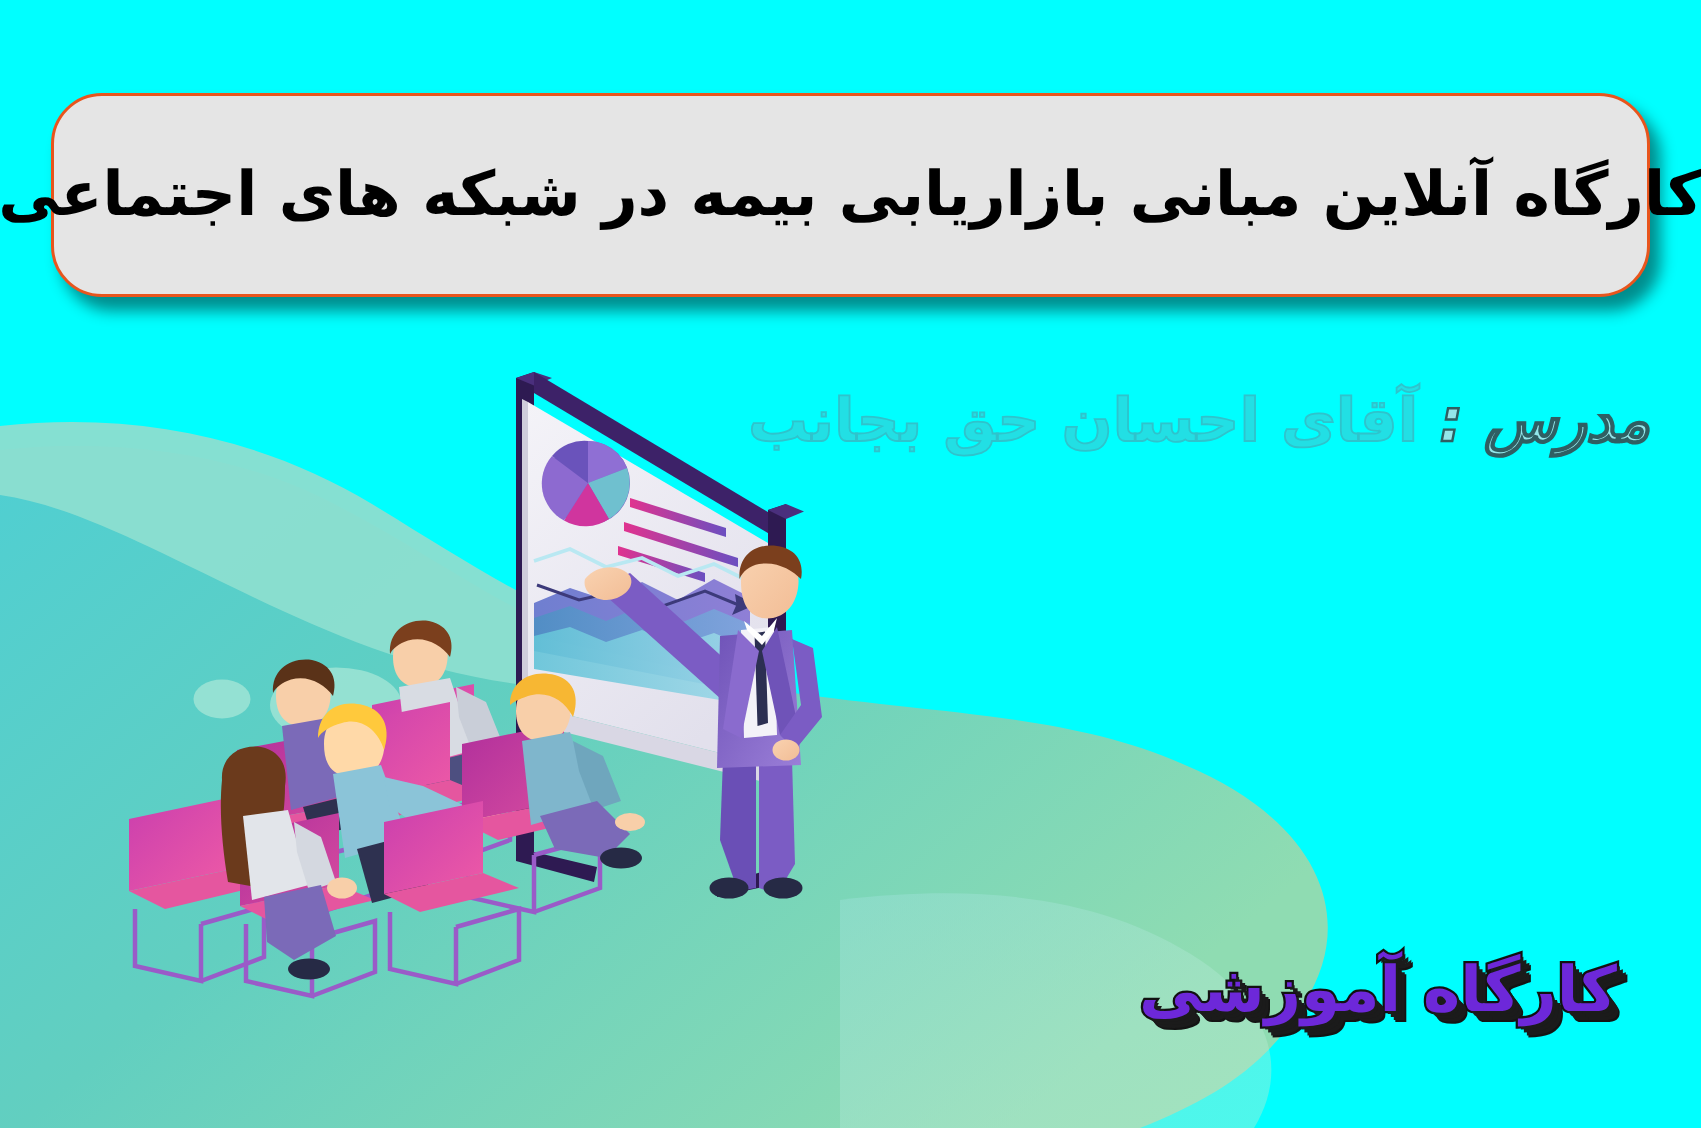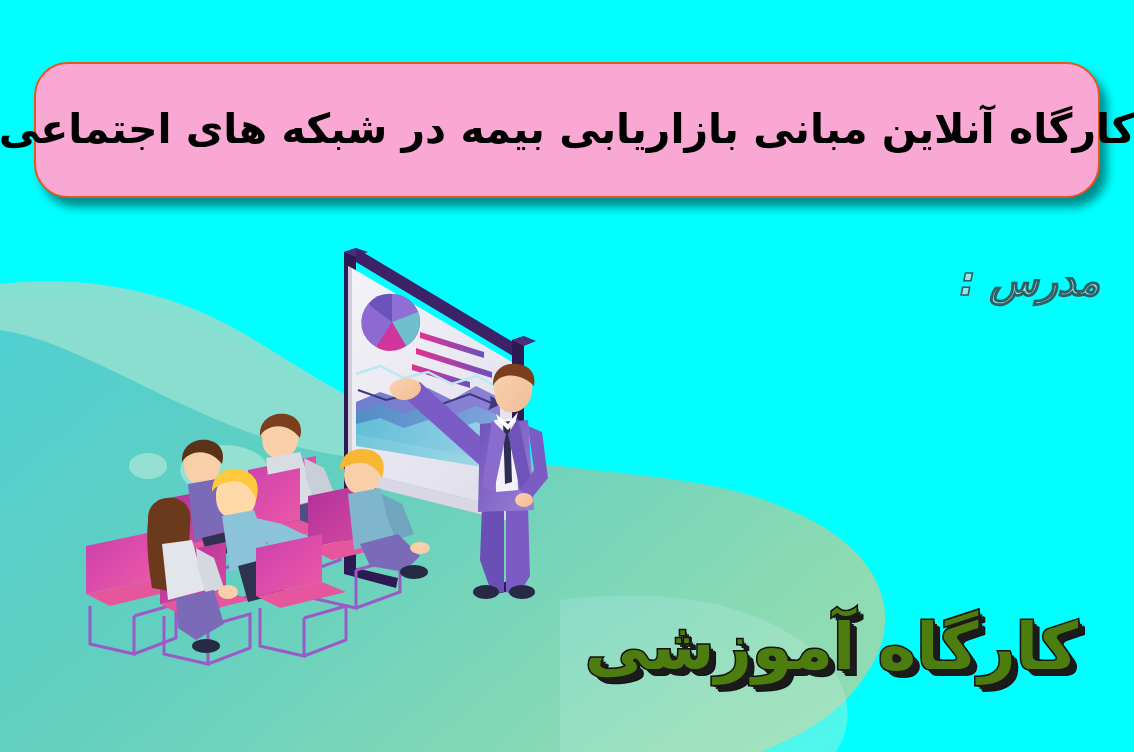--- a/index.html
+++ b/index.html
@@ -20,21 +20,21 @@
     position:absolute; left:0; top:0;
     width:1134px; height:752px;
     pointer-events:none;
   }
 
   
   .title-box {
     position:absolute;
     left:34px; top:62px;
     width:1066px; height:136px;
-    background:#f9a8d4;
+    background:#e5e5e5;
     border:2px solid #e8551d;
     border-radius:34px;
     box-shadow: 7px 9px 10px rgba(0,0,0,0.45);
     display:flex;
     align-items:center;
     justify-content:center;
     padding:0 26px;
   }
   .title-text {
     direction:rtl;
@@ -69,23 +69,23 @@
   .instructor-name {
     color:#22dfe4;
     -webkit-text-stroke:1.2px #2fc3cc;
   }
 
   
   .bottom-headline {
     position:absolute;
     right:56px; bottom:68px;
     direction:rtl;
-    font-size:65px;
+    font-size:42px;
     font-weight:bold;
-    color:#4d7c0f;
+    color:#6d28d9;
     white-space:nowrap;
     -webkit-text-stroke:3px #111111;
     paint-order:stroke fill;
     text-shadow:
       2px 2px 0 #1b1b1b,
       4px 4px 0 #1b1b1b,
       6px 6px 0 #1b1b1b,
       7px 7px 0 #141414;
     text-align: center;
   }
@@ -351,17 +351,18 @@
       </g>
     </g>
   </svg>
 
   <div class="title-box">
     <div class="title-text">کارگاه آنلاین مبانی بازاریابی بیمه در شبکه های اجتماعی</div>
   </div>
 
   <div class="instructor-row">
     <span class="instructor-label">مدرس :</span>
+    <span class="instructor-name">آقای احسان حق بجانب</span>
   </div>
 
   <div class="bottom-headline">کارگاه آموزشی</div>
 
 </div>
 
 </body></html>

